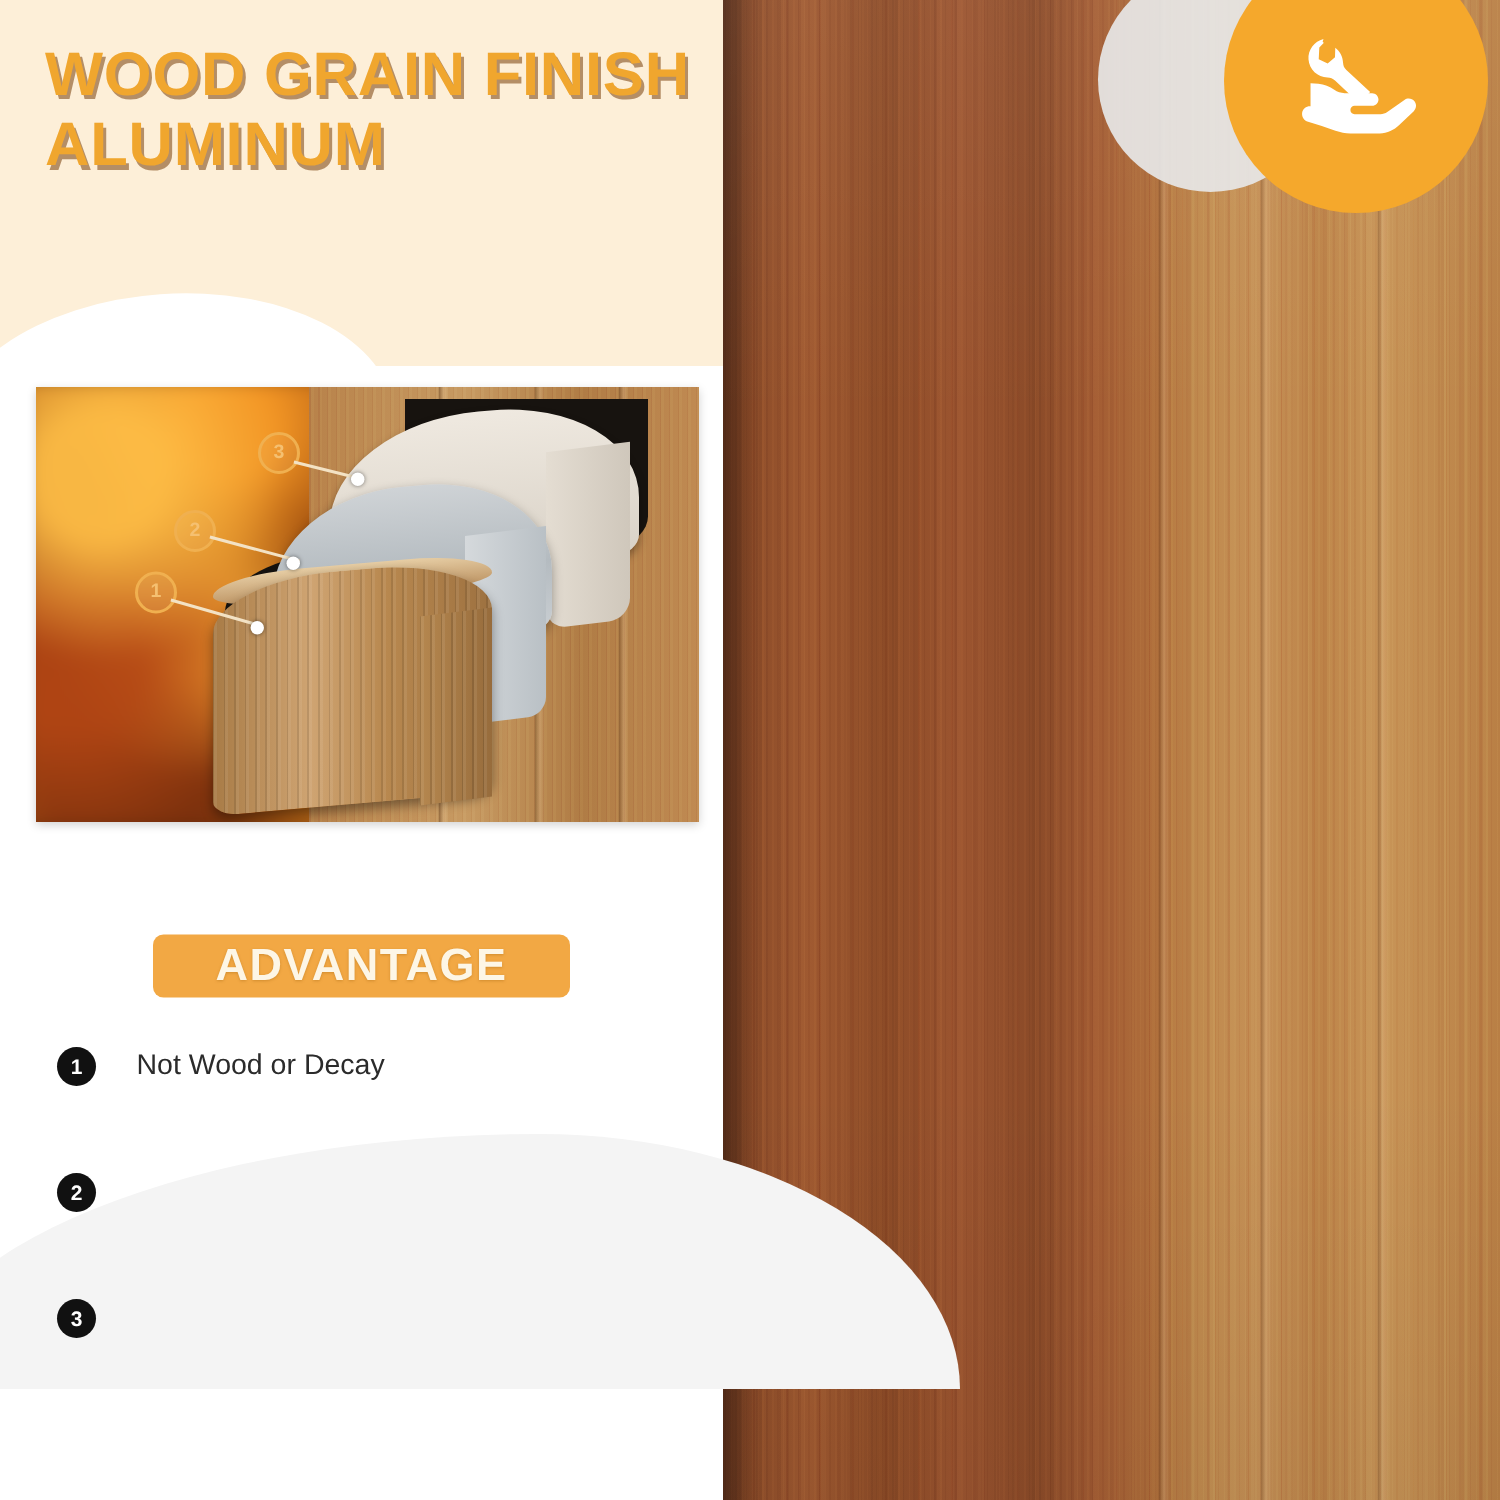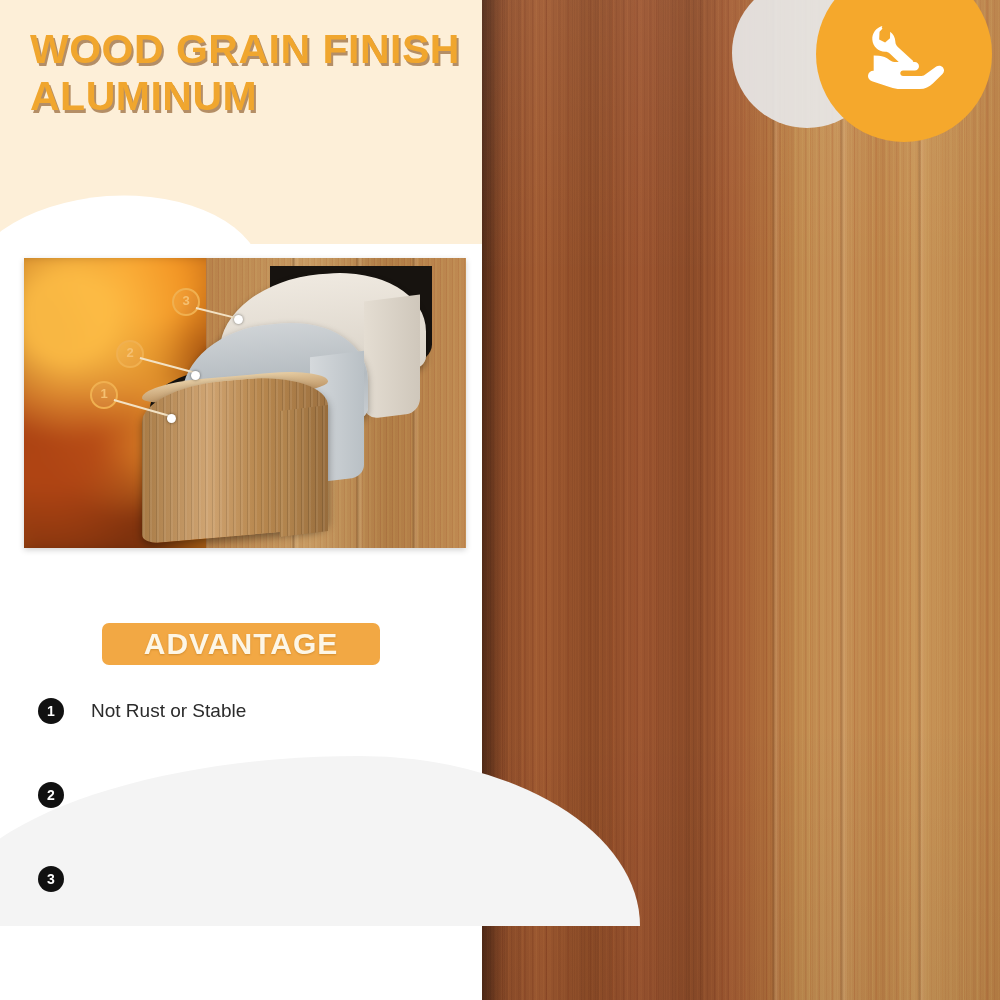--- a/index.html
+++ b/index.html
@@ -276,21 +276,21 @@
       <div class="callout-dot" style="left:143px;top:156px;"></div>
     </div>
 
     <div class="adv-banner">
       <span>ADVANTAGE</span>
     </div>
 
     <div class="adv-list">
       <div class="adv-item">
         <div class="adv-badge">1</div>
-        <div class="adv-text">Not Rust or Stable</div>
+        <div class="adv-text">Not Wood or Decay</div>
       </div>
       <div class="adv-item">
         <div class="adv-badge">2</div>
       </div>
       <div class="adv-item">
         <div class="adv-badge">3</div>
       </div>
     </div>
   </div>
 

